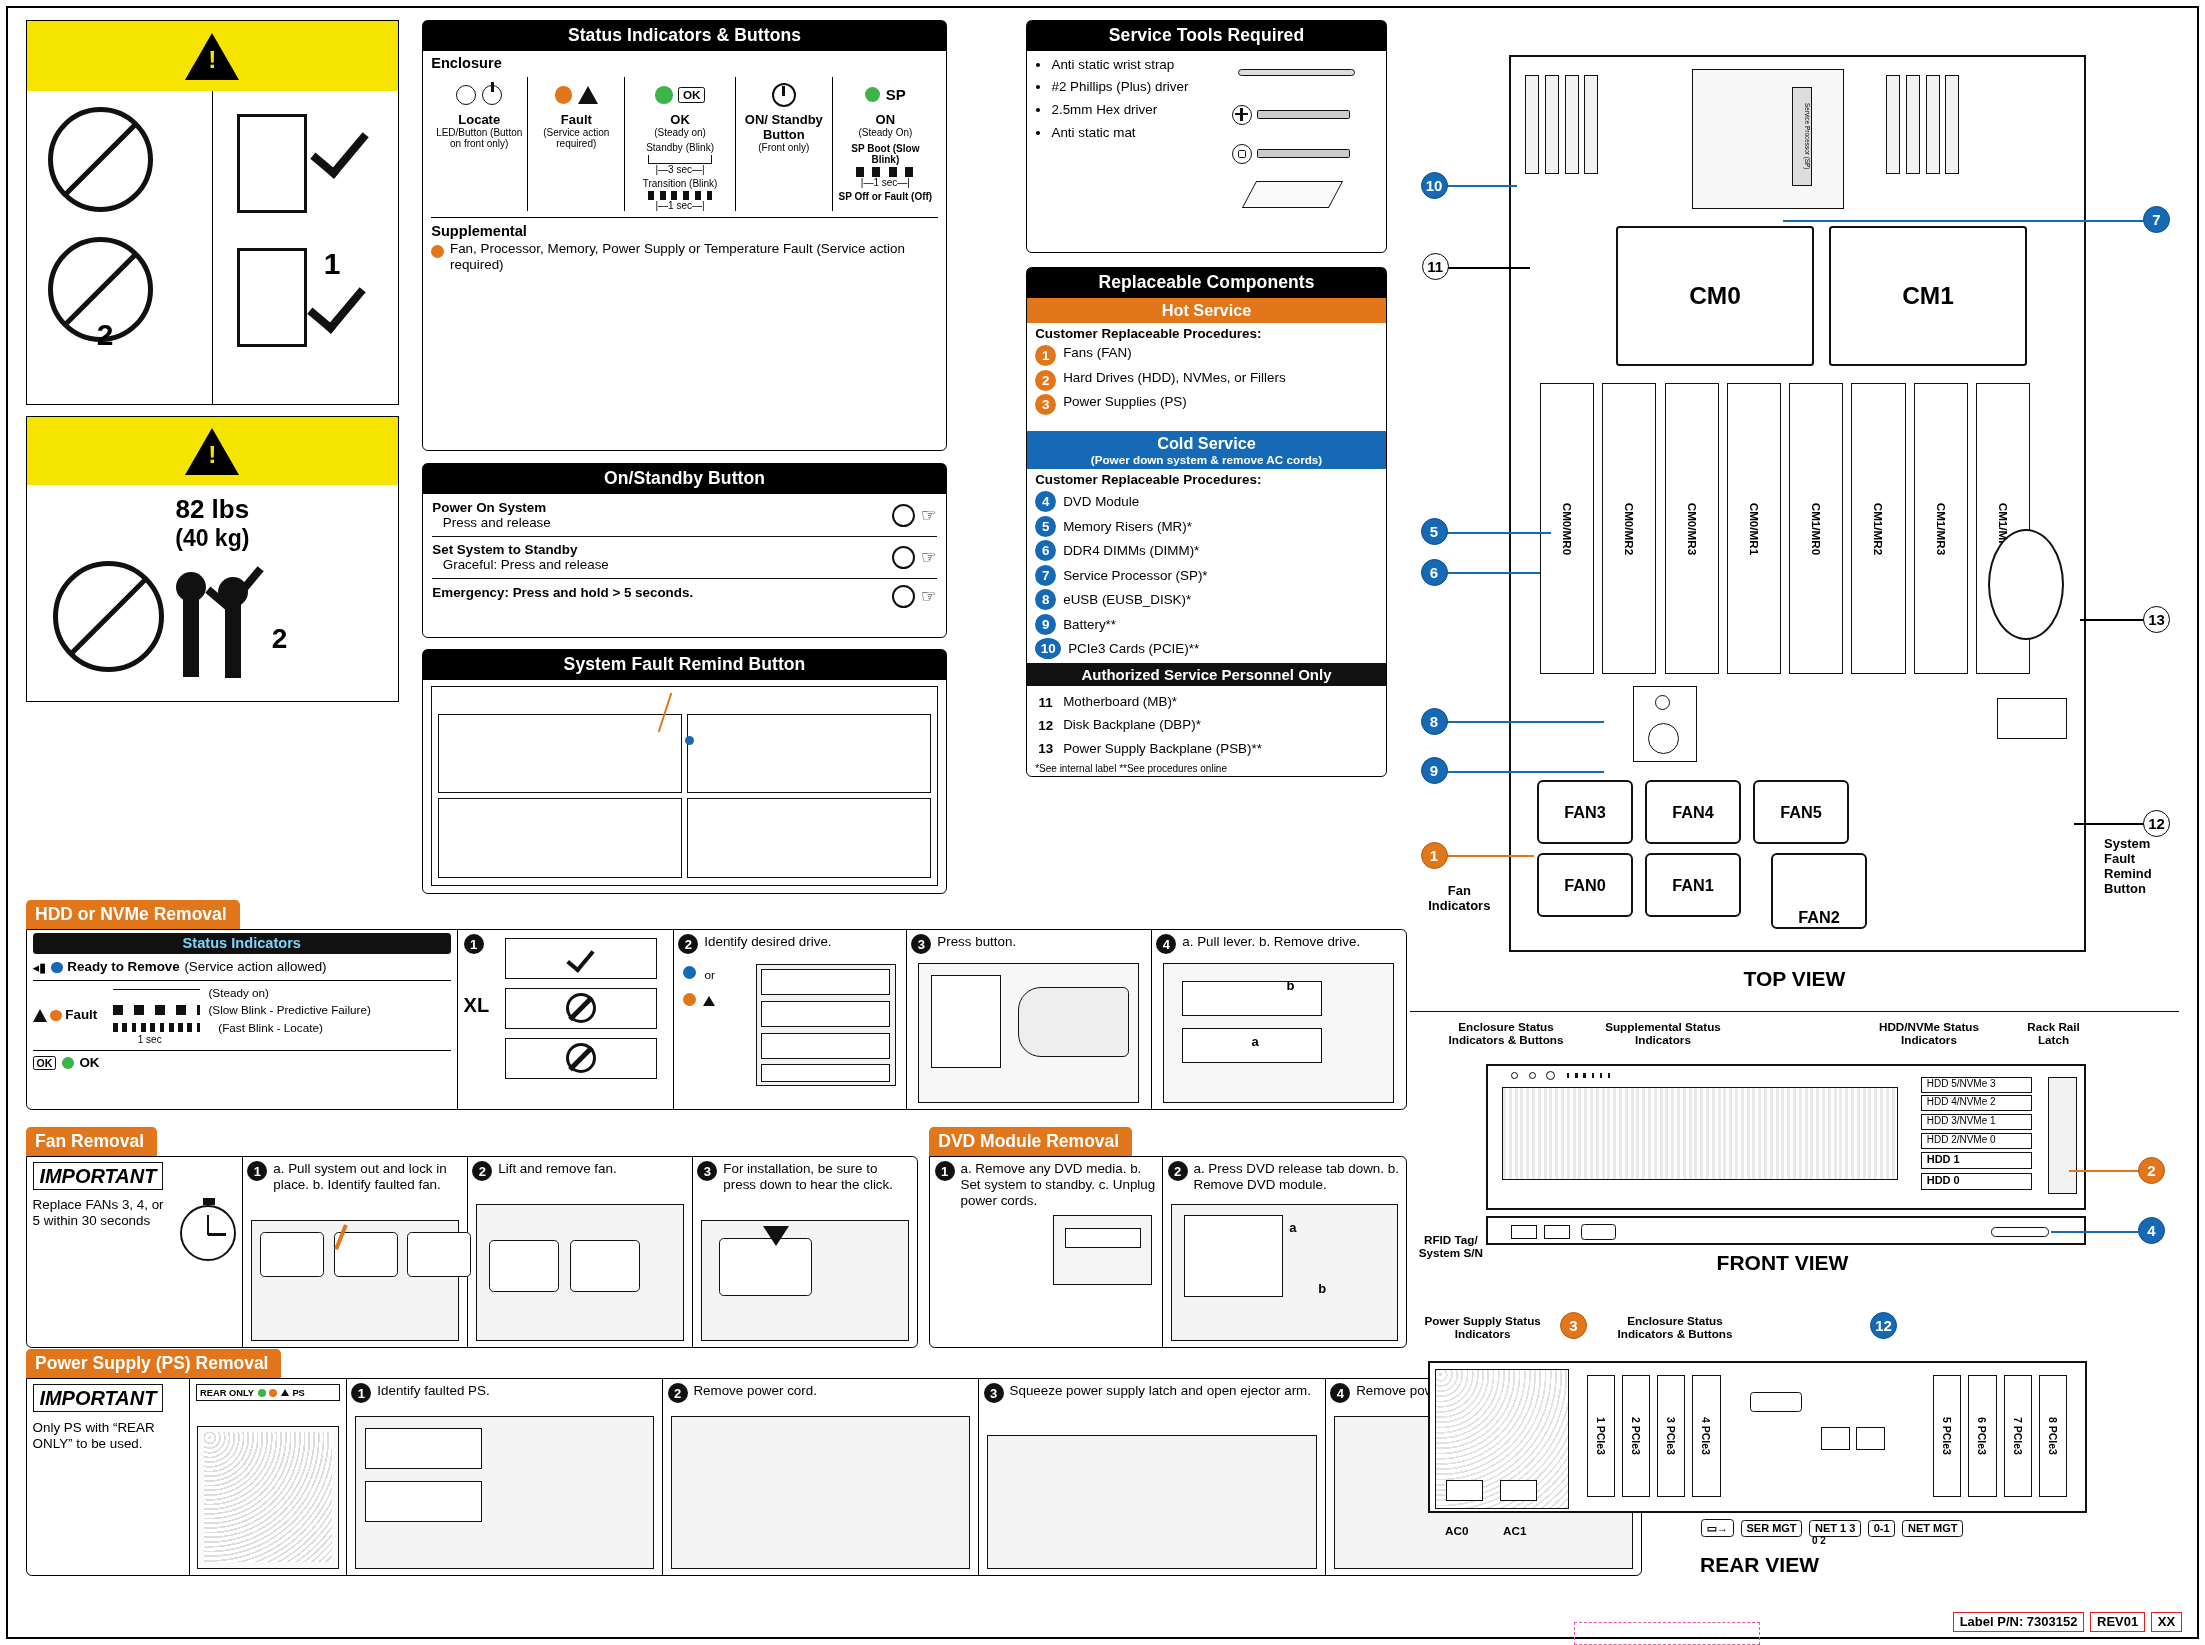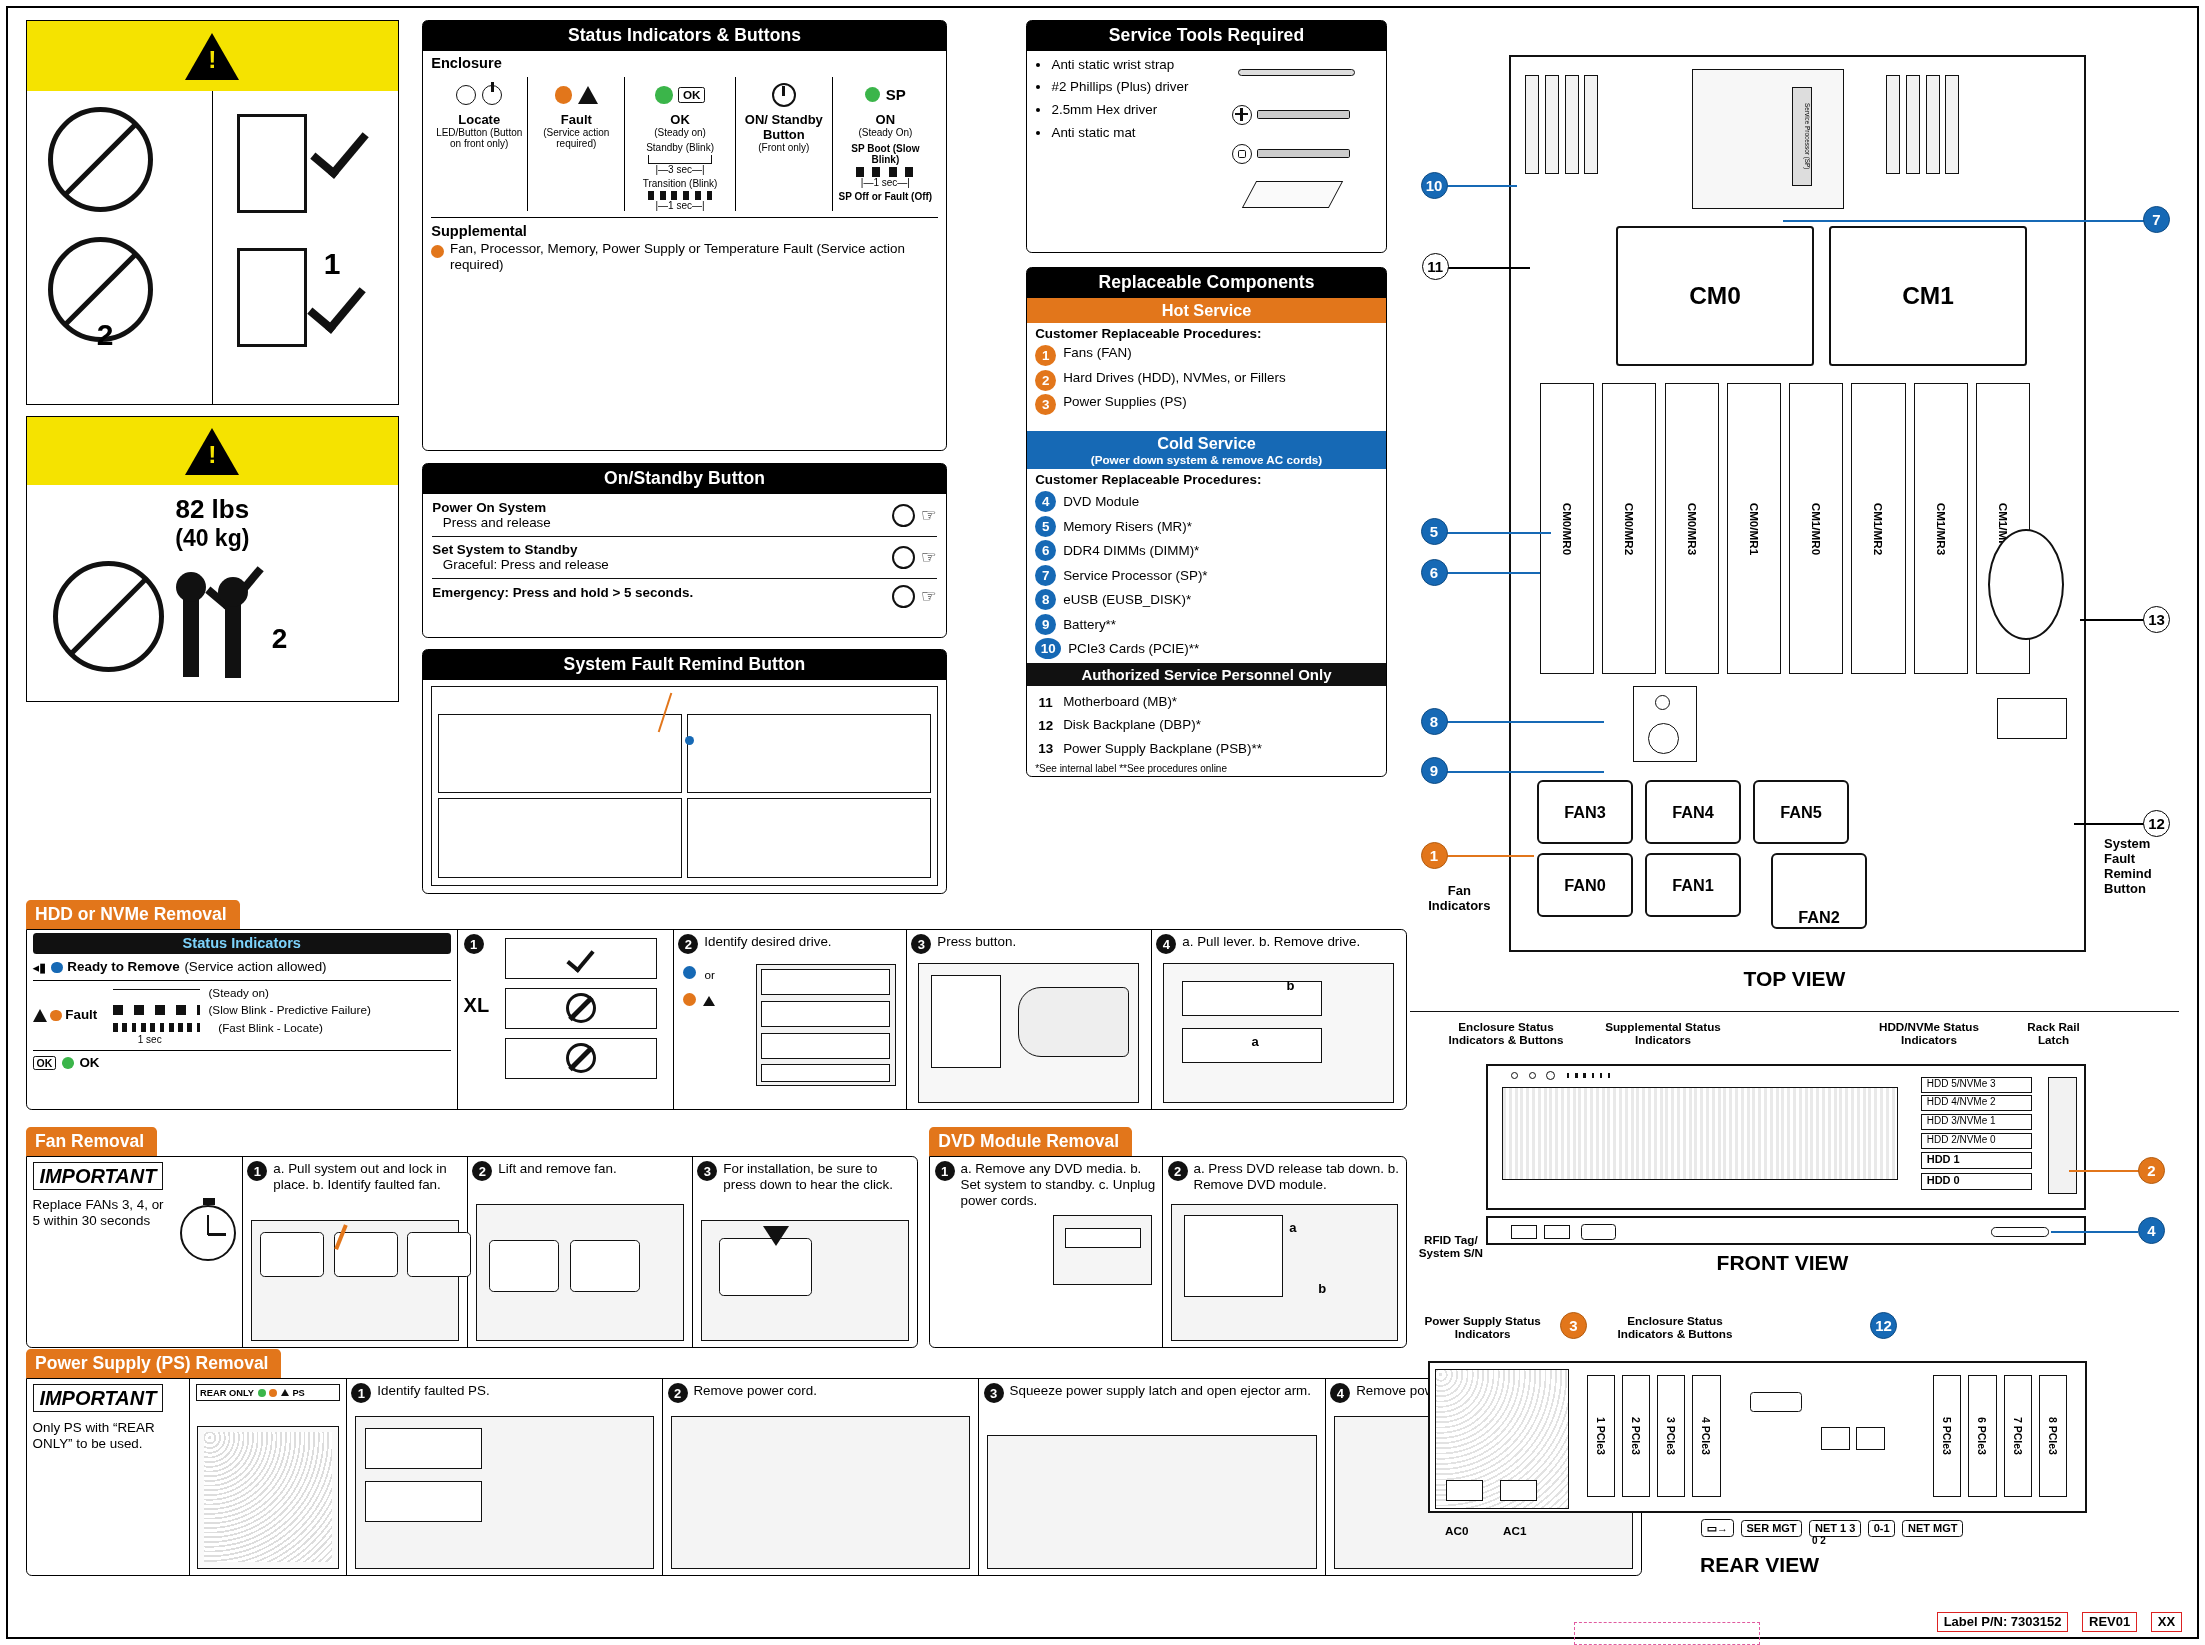--- a/index.html
+++ b/index.html
@@ -825,20 +825,20 @@
         <span class="pillbtn">NET 1 3</span>
         <span class="pillbtn">0-1</span>
         <span class="pillbtn">NET MGT</span>
       </div>
       <div class="xs bold" style="position:absolute; left:402px; top:221px;">0 2</div>
 
       <div class="bold" style="position:absolute; left:204px; top:239px; width:291px; text-align:center; font-size:21px;">REAR VIEW</div>
     </div>
   </div>
 
-  <div style="position:absolute; right:23px; bottom:13px; display:flex; gap:14px; align-items:center;">
+  <div style="position:absolute; right:23px; bottom:13px; display:flex; gap:6px; align-items:center;">
     <span style="border:1.2px solid #d22; padding:1.7px 5.8px; font-size:13px; font-weight:bold;">Label P/N: 7303152</span>
     <span style="border:1.2px solid #d22; padding:1.7px 5.8px; font-size:13px; font-weight:bold;">REV01</span>
     <span style="border:1.2px solid #d22; padding:1.7px 5.8px; font-size:13px; font-weight:bold;">XX</span>
   </div>
   <div style="position:absolute; left:1574px; bottom:0; width:186px; height:23px; border:1.7px dashed #e05aa0;"></div>
 </div>
 
 
 </body></html>

